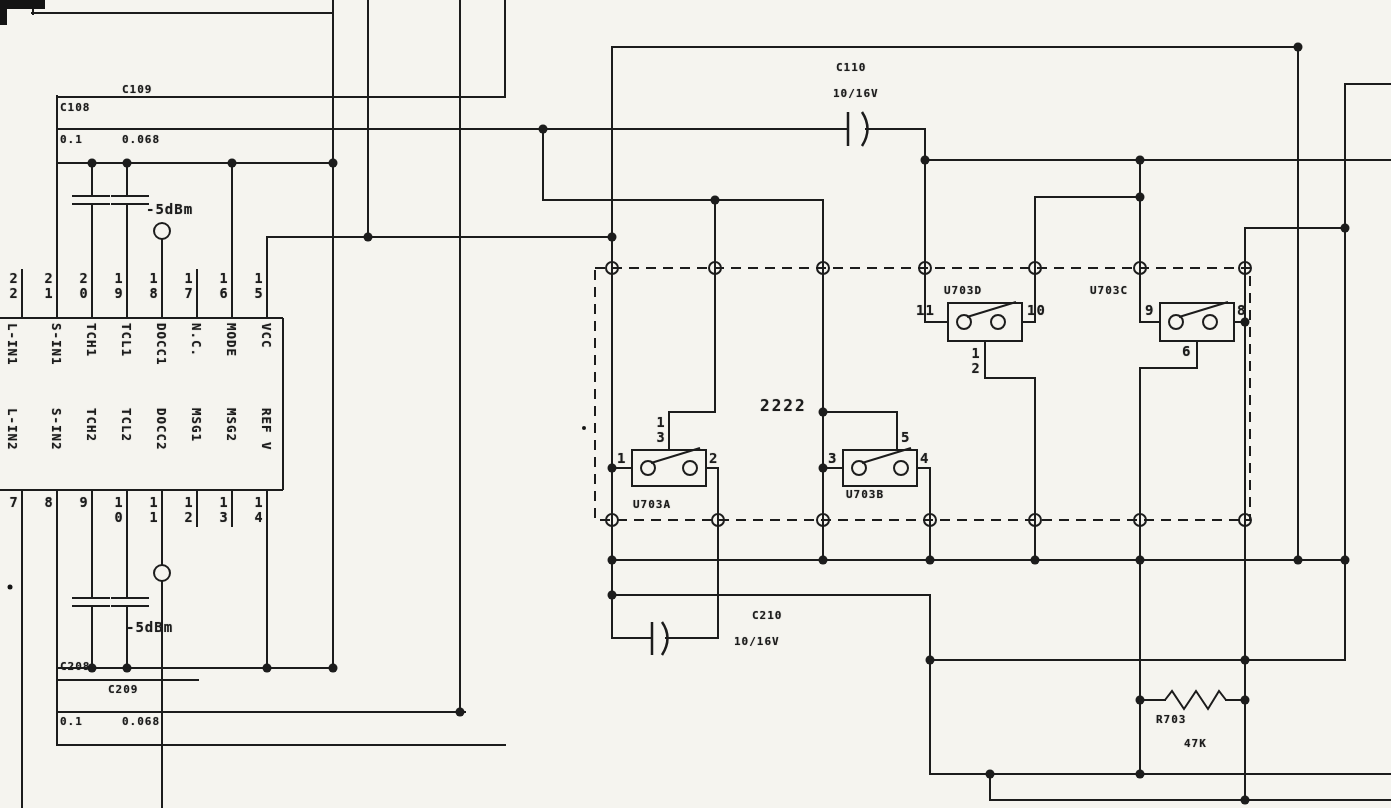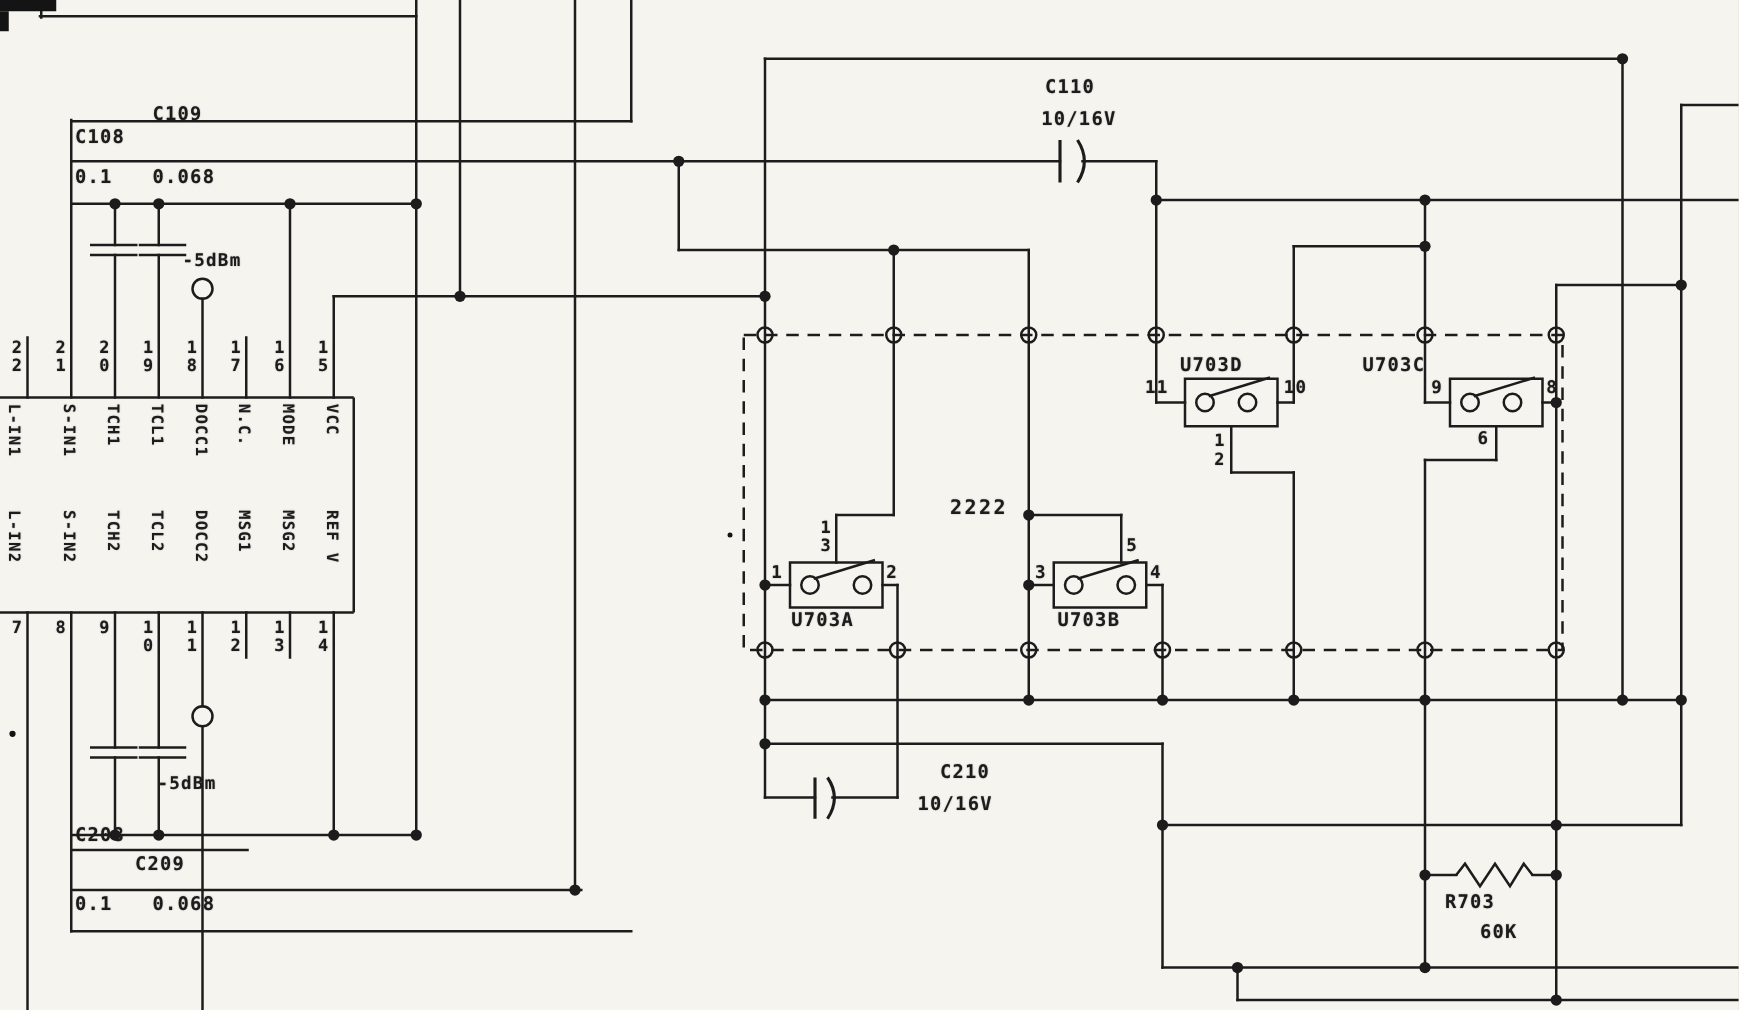--- a/index.html
+++ b/index.html
@@ -3,21 +3,21 @@
 <meta charset="utf-8">
 <style>
   *{box-sizing:border-box}
   html,body{margin:0;padding:0;background:#dddbd4}
   #page{position:relative;width:1391px;height:808px;overflow:hidden;background:#f5f4ef;
         font-family:"DejaVu Sans Mono","Liberation Mono",monospace;color:#1c1c1c}
   #schem-svg{position:absolute;left:0;top:0}
   .t{position:absolute;font-weight:700;white-space:pre;line-height:1.05;
      text-shadow:0 0 1px rgba(28,28,28,.5)}
   .s16{font-size:16px;letter-spacing:2px}
-  .s15{font-size:15px;letter-spacing:1px}
+  .s15{font-size:11px;letter-spacing:1px}
   .s14{font-size:14px;letter-spacing:1px}
   .vert{writing-mode:vertical-rl;font-size:12.5px;letter-spacing:1px;line-height:1}
   .vnum{writing-mode:vertical-rl;text-orientation:upright;font-size:13.5px;
         letter-spacing:-1px;line-height:1}
 </style>
 </head>
 <body>
 
 <div id="page">
 
@@ -243,24 +243,24 @@
 <div class="t s15" style="left:108px;top:684px">C209</div>
 <div class="t s15" style="left:60px;top:716px">0.1</div>
 <div class="t s15" style="left:122px;top:716px">0.068</div>
 <div class="t s14" style="left:126px;top:620px">-5dBm</div>
 
 <div class="t s15" style="left:836px;top:62px">C110</div>
 <div class="t s15" style="left:833px;top:88px">10/16V</div>
 <div class="t s15" style="left:752px;top:610px">C210</div>
 <div class="t s15" style="left:734px;top:636px">10/16V</div>
 <div class="t s15" style="left:1156px;top:714px">R703</div>
-<div class="t s15" style="left:1184px;top:738px">60K</div>
+<div class="t s15" style="left:1184px;top:738px">47K</div>
 <div class="t s16" style="left:760px;top:398px">2222</div>
 
-<div class="t s15" style="left:633px;top:489px">U703A</div>
+<div class="t s15" style="left:633px;top:499px">U703A</div>
 <div class="t s15" style="left:846px;top:489px">U703B</div>
 <div class="t s15" style="left:944px;top:285px">U703D</div>
 <div class="t s15" style="left:1090px;top:285px">U703C</div>
 
 <div class="t s14" style="left:617px;top:451px">1</div>
 <div class="t s14" style="left:709px;top:451px">2</div>
 <div class="t vnum" style="left:653px;top:414px">13</div>
 <div class="t s14" style="left:828px;top:451px">3</div>
 <div class="t s14" style="left:920px;top:451px">4</div>
 <div class="t s14" style="left:901px;top:430px">5</div>

